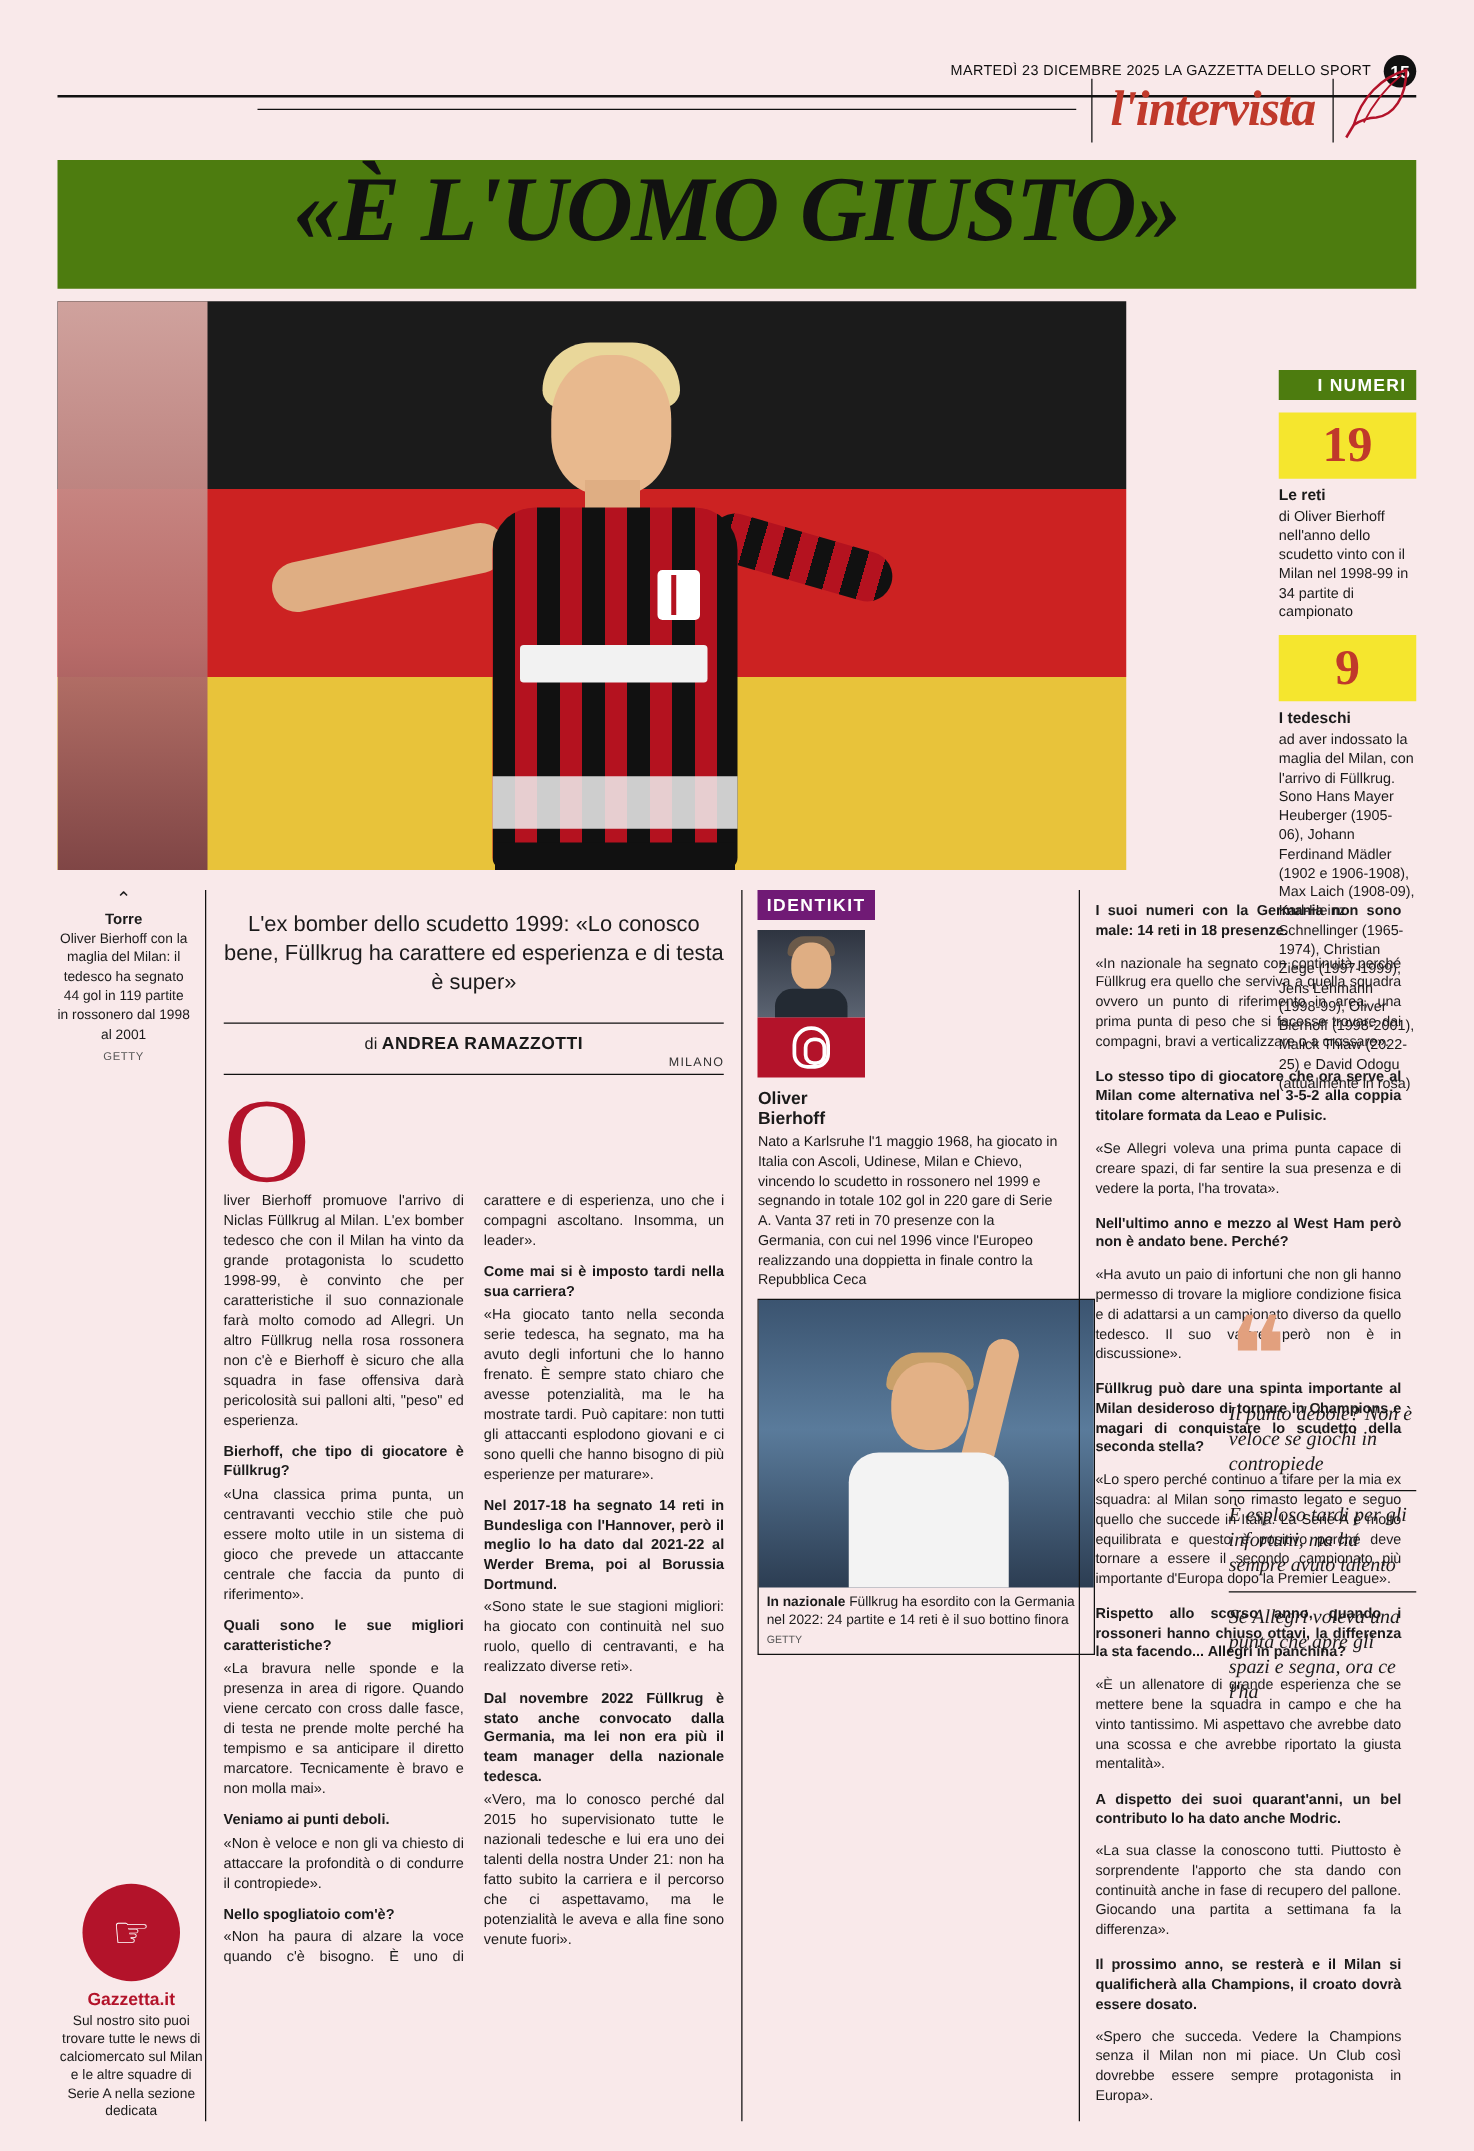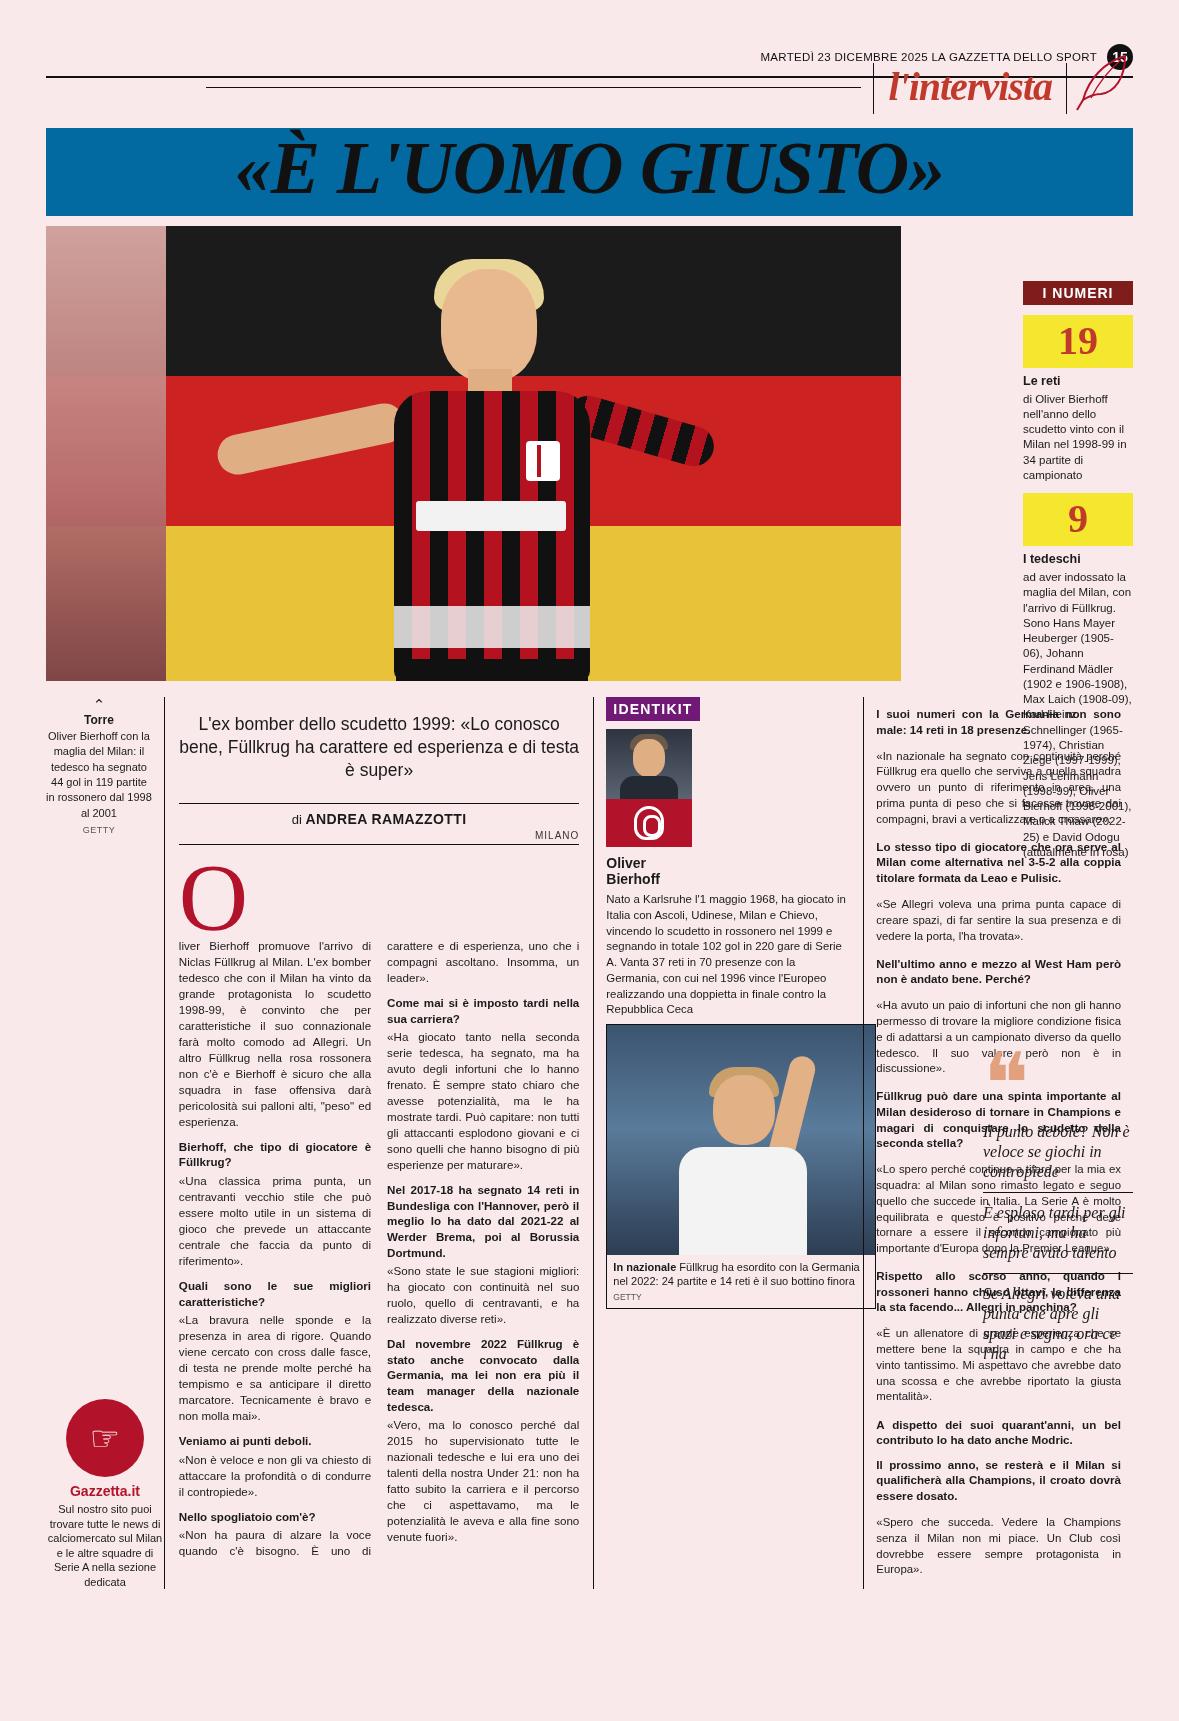--- a/index.html
+++ b/index.html
@@ -44,21 +44,21 @@
   .int-title {
     font-family:"Liberation Serif", serif; font-style:italic; font-weight:700;
     font-size:40px; color:#c0392b; letter-spacing:-1px;
     border-left:1px solid #111; border-right:1px solid #111;
     padding:0 14px 4px 14px;
   }
   .quill { width:58px; height:62px; margin-left:8px; position:relative; }
   .quill svg { position:absolute; left:0; top:0; }
 
   .headline-band {
-    margin-top:14px; background:#0369a1; height:88px;
+    margin-top:14px; background:#4d7c0f; height:103px;
     position:relative;
   }
   .headline {
     position:absolute; left:0; right:0; top:-6px;
     text-align:center;
     font-family:"Liberation Serif", serif; font-style:italic; font-weight:700;
     font-size:74px; letter-spacing:-1px; color:#111;
     line-height:1.25;
   }
 
@@ -112,22 +112,22 @@
     background:rgba(240,240,240,.85);
   }
   .p-shorts {
     position:absolute; left:120px; top:408px; width:192px; height:24px; background:#111;
   }
 
   .numbers {
     position:absolute; right:0; top:55px; width:110px;
   }
   .num-head {
-    background:#7f1d1d; color:#fff; font-size:14px; font-weight:700; letter-spacing:1px;
-    padding:4px 8px; text-align:center;
+    background:#4d7c0f; color:#fff; font-size:14px; font-weight:700; letter-spacing:1px;
+    padding:4px 8px; text-align:right;
   }
   .num-box {
     background:#f5e62e; color:#c0392b;
     font-family:"Liberation Serif", serif; font-weight:700;
     font-size:40px; text-align:center; padding:2px 0 4px;
     margin-top:10px;
   }
   .num-title { font-size:12.5px; font-weight:700; margin-top:6px; line-height:1.25; }
   .num-text { font-size:11.5px; line-height:1.33; margin-top:2px; }
 
@@ -394,20 +394,21 @@
         <div class="qa-q">Nell'ultimo anno e mezzo al West Ham però non è andato bene. Perché?</div>
         <p>«Ha avuto un paio di infortuni che non gli hanno permesso di trovare la migliore condizione fisica e di adattarsi a un campionato diverso da quello tedesco. Il suo valore però non è in discussione».</p>
 
         <div class="qa-q">Füllkrug può dare una spinta importante al Milan desideroso di tornare in Champions e magari di conquistare lo scudetto della seconda stella?</div>
         <p>«Lo spero perché continuo a tifare per la mia ex squadra: al Milan sono rimasto legato e seguo quello che succede in Italia. La Serie A è molto equilibrata e questo è positivo perché deve tornare a essere il secondo campionato più importante d'Europa dopo la Premier League».</p>
 
         <div class="qa-q">Rispetto allo scorso anno, quando i rossoneri hanno chiuso ottavi, la differenza la sta facendo... Allegri in panchina?</div>
         <p>«È un allenatore di grande esperienza che se mettere bene la squadra in campo e che ha vinto tantissimo. Mi aspettavo che avrebbe dato una scossa e che avrebbe riportato la giusta mentalità».</p>
 
         <div class="qa-q">A dispetto dei suoi quarant'anni, un bel contributo lo ha dato anche Modric.</div>
+        <p>«La sua classe la conoscono tutti. Piuttosto è sorprendente l'apporto che sta dando con continuità anche in fase di recupero del pallone. Giocando una partita a settimana fa la differenza».</p>
 
         <div class="qa-q">Il prossimo anno, se resterà e il Milan si qualificherà alla Champions, il croato dovrà essere dosato.</div>
         <p>«Spero che succeda. Vedere la Champions senza il Milan non mi piace. Un Club così dovrebbe essere sempre protagonista in Europa».</p>
 
         <div class="end-mark">
           
           
         </div>
       </div>
     </div>

